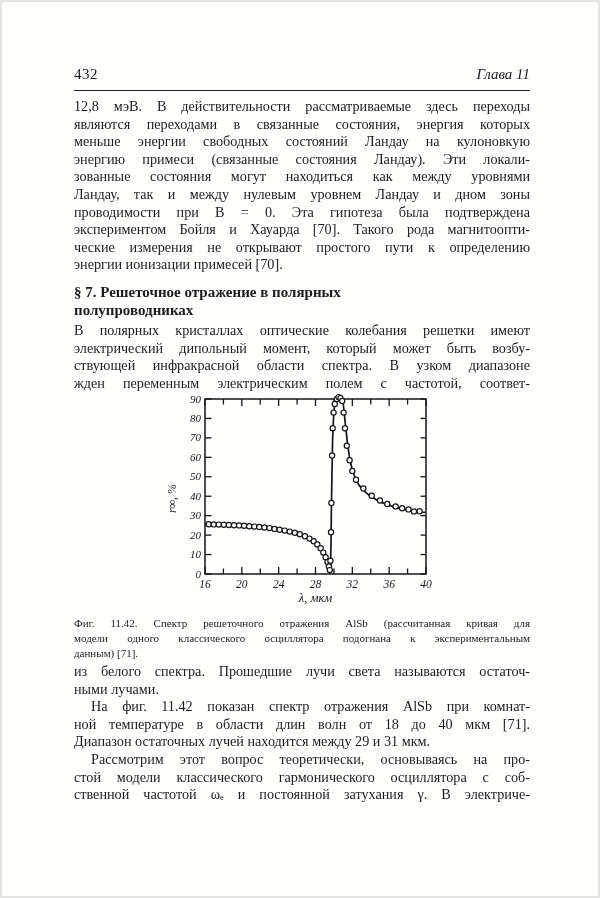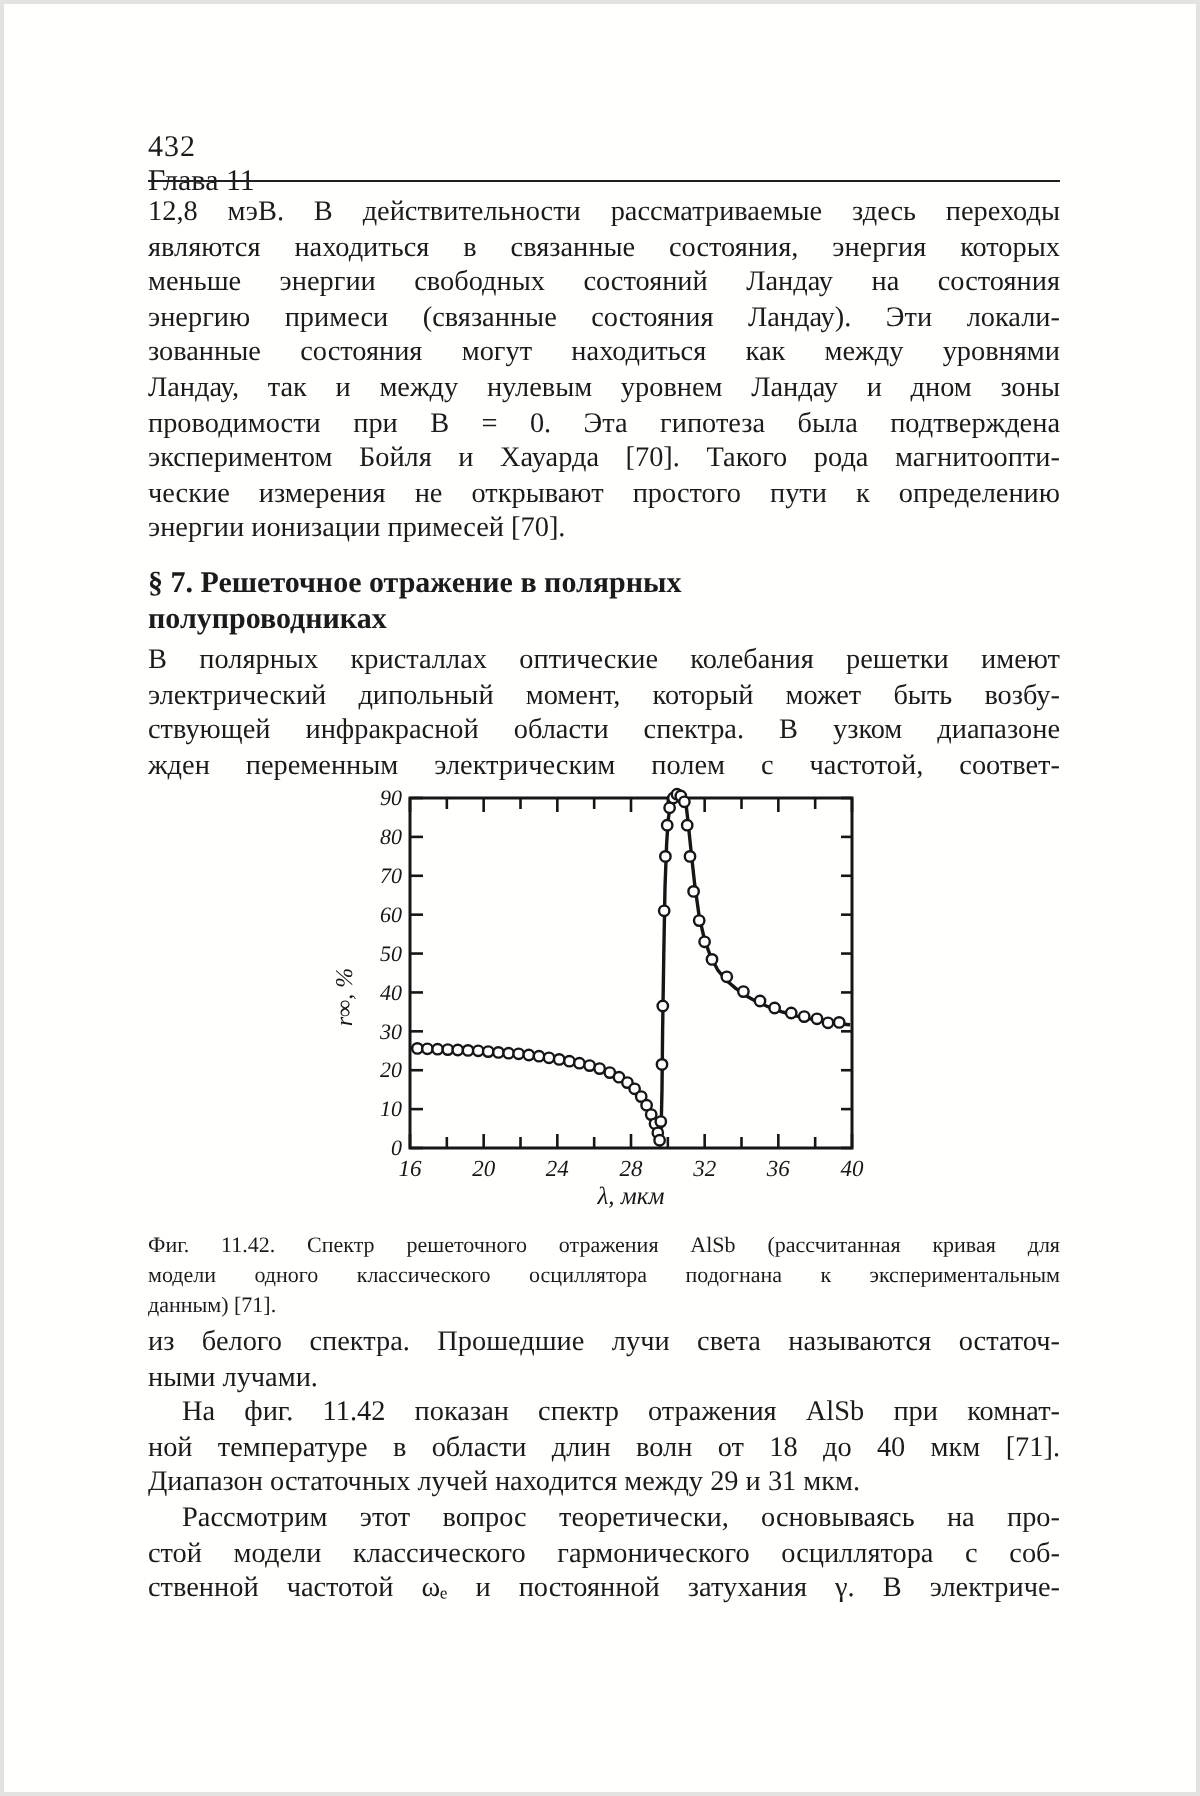--- a/index.html
+++ b/index.html
@@ -2,23 +2,23 @@
 <html><head>
 <meta charset="utf-8">
 <style>
   html,body{margin:0;padding:0;background:#ffffff;}
   .page{
     position:relative;width:600px;height:898px;background:#fffffe;
     box-sizing:border-box;border:2px solid #e3e3df;overflow:hidden;
     font-family:"Liberation Serif", serif;color:#1b1b1b;
   }
   .abs{position:absolute;left:72px;width:456px;}
-  .header-row{top:64px;display:flex;justify-content:space-between;align-items:baseline;font-size:15px;flex-direction:column;}
+  .header-row{top:64px;display:flex;justify-content:space-between;align-items:baseline;font-size:15px;}
   .pagenum{font-weight:normal;letter-spacing:.5px;}
-  .chapter{text-align:right;}
+  .chapter{font-style:italic;text-align:right;}
   .header-rule{top:88px;height:0;border-top:1.8px solid #202020;}
   .textblock{font-size:14.2px;line-height:17.6px;}
   .para{text-align:justify;}
   .para .line{text-align:justify;text-align-last:justify;}
   .para.flush .line:last-child{text-align-last:left;}
   .para.indent .line:first-child{text-indent:17px;}
   #block-p1{top:96px;}
   .section-heading{top:281px;text-align:left;font-weight:bold;font-size:15px;line-height:18.3px;}
   #block-p2{top:320px;}
   .figure-wrap{position:absolute;left:160px;top:391px;width:280px;height:212px;}
@@ -33,22 +33,22 @@
 
   <div class="abs header-row">
     <span class="pagenum">432</span>
     <span class="chapter">Глава 11</span>
   </div>
   <div class="abs header-rule"></div>
 
   <div id="block-p1" class="abs textblock">
       <div class="para flush">
         <div class="line">12,8 мэВ. В действительности рассматриваемые здесь переходы</div>
-        <div class="line">являются находиться в связанные состояния, энергия которых</div>
-        <div class="line">меньше энергии свободных состояний Ландау на состояния</div>
+        <div class="line">являются переходами в связанные состояния, энергия которых</div>
+        <div class="line">меньше энергии свободных состояний Ландау на кулоновкую</div>
         <div class="line">энергию примеси (связанные состояния Ландау). Эти локали-</div>
         <div class="line">зованные состояния могут находиться как между уровнями</div>
         <div class="line">Ландау, так и между нулевым уровнем Ландау и дном зоны</div>
         <div class="line">проводимости при B = 0. Эта гипотеза была подтверждена</div>
         <div class="line">экспериментом Бойля и Хауарда [70]. Такого рода магнитоопти-</div>
         <div class="line">ческие измерения не открывают простого пути к определению</div>
         <div class="line">энергии ионизации примесей [70].</div>
       </div>
     </div>
 

